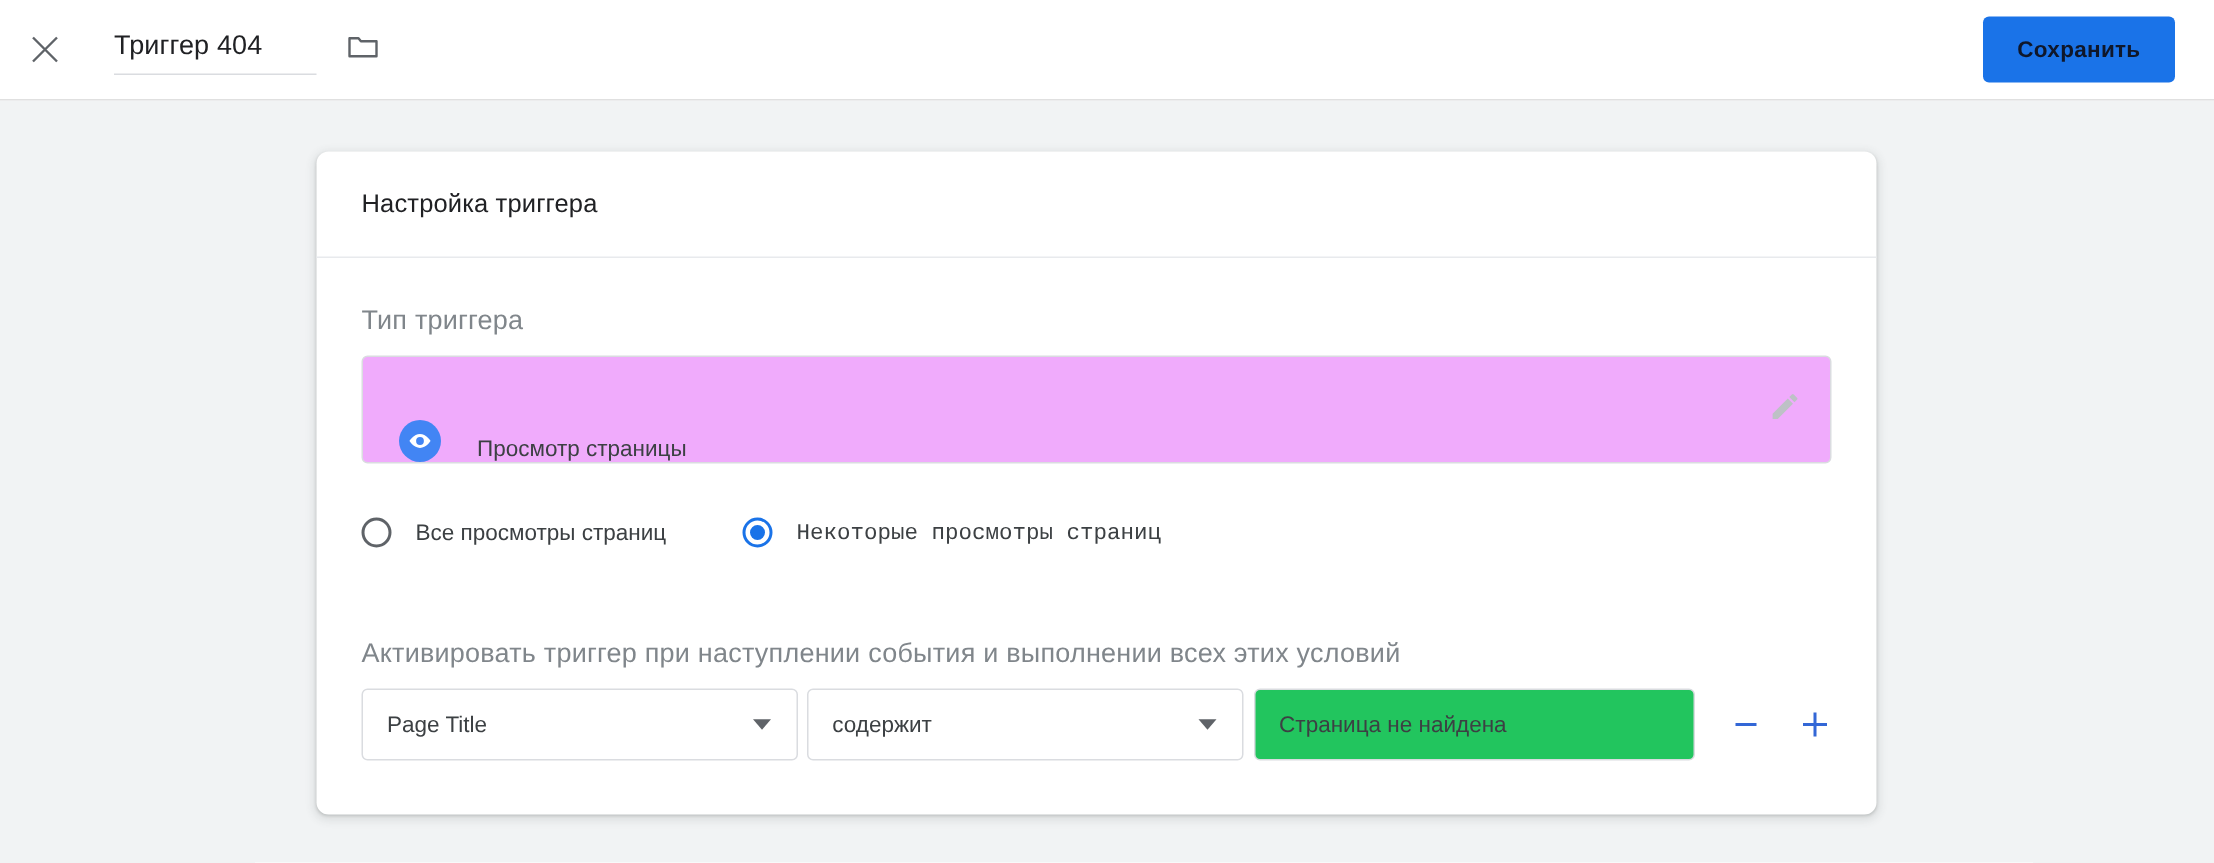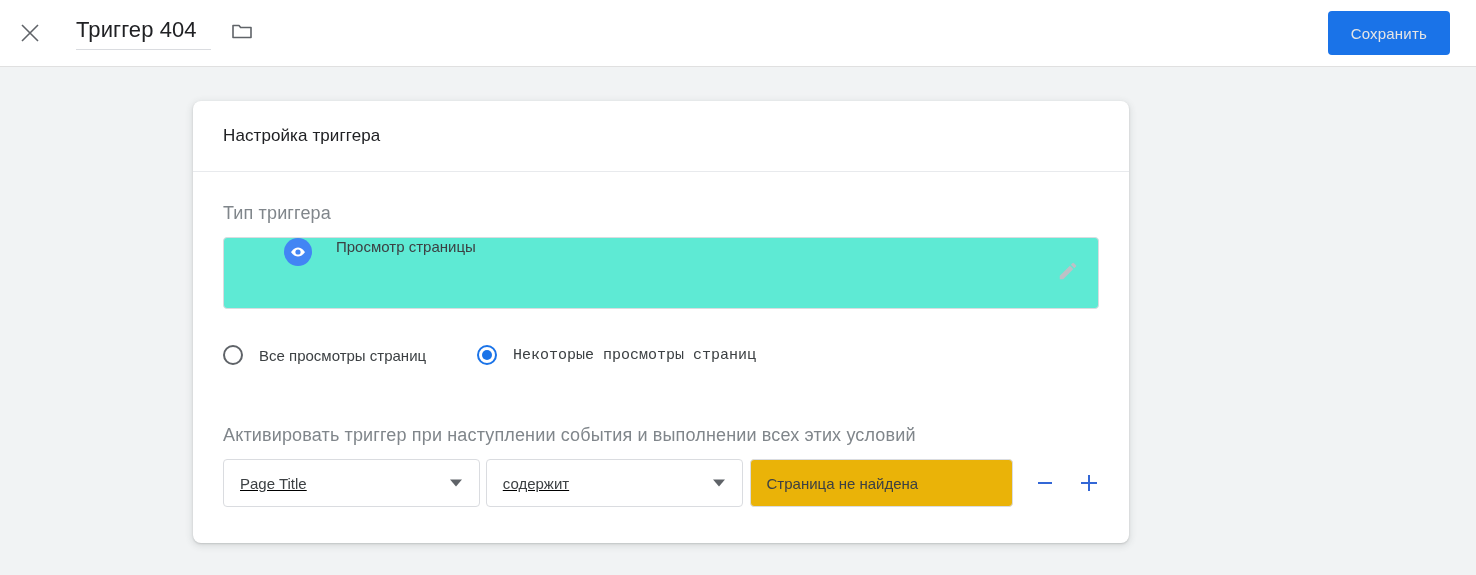--- a/index.html
+++ b/index.html
@@ -37,21 +37,21 @@
   }
   .close-btn svg { display: block; }
 
   .title-wrap {
     margin-left: 22px;
     display: flex;
     align-items: flex-end;
     gap: 18px;
   }
   .trigger-title {
-    font-size: 22px;
+    font-size: 18px;
     color: #202124;
     line-height: 28px;
     padding-bottom: 5px;
     border-bottom: 1px solid #dadce0;
     min-width: 135px;
     cursor: text;
     letter-spacing: .1px;
   }
   .folder-btn {
     width: 26px;
@@ -63,35 +63,36 @@
     margin-bottom: 4px;
   }
 
   .save-btn {
     position: absolute;
     right: 26px;
     top: 11px;
     height: 44px;
     padding: 0 23px;
     background: #1a73e8;
-    color: #e5e5e5;
+    color: #0f172a;
     font-size: 15px;
     border: none;
     border-radius: 4px;
     cursor: pointer;
     font-family: "Liberation Sans", sans-serif;
     letter-spacing: .2px;
+    font-weight: bold;
   }
 
   
   .card {
     position: absolute;
-    left: 193px;
+    left: 211px;
     top: 101px;
-    width: 936px;
+    width: 1040px;
     background: #ffffff;
     border-radius: 8px;
     box-shadow: 0 1px 2px rgba(60,64,67,.20), 0 2px 6px 2px rgba(60,64,67,.10);
   }
   .card-header {
     height: 71px;
     display: flex;
     align-items: center;
     padding-left: 30px;
     border-bottom: 1px solid #e8eaed;
@@ -113,25 +114,24 @@
     margin-bottom: 13px;
   }
 
   
   .type-box {
     position: relative;
     height: 72px;
     border: 1px solid #dadce0;
     border-radius: 4px;
     display: flex;
-    align-items: flex-start;
-    box-sizing: border-box;
-    cursor: pointer;
-    background: #5eead4;
-    padding-left: 36px;
+    align-items: flex-end;
+    box-sizing: border-box;
+    cursor: pointer;
+    background: #f0abfc;
   }
   .type-icon {
     margin-left: 24px;
     width: 28px;
     height: 28px;
     flex: 0 0 28px;
   }
   .type-name {
     margin-left: 24px;
     font-size: 15px;
@@ -198,22 +198,22 @@
     position: relative;
     height: 48px;
     border: 1px solid #dadce0;
     border-radius: 4px;
     box-sizing: border-box;
     display: flex;
     align-items: center;
     background: #fff;
     cursor: pointer;
   }
-  .select-1 { width: 322px; text-decoration: underline; }
-  .select-2 { width: 322px; margin-left: 6px; text-decoration: underline; }
+  .select-1 { width: 322px; }
+  .select-2 { width: 322px; margin-left: 6px; }
   .select-value {
     margin-left: 16px;
     font-size: 15px;
     color: #3c4043;
   }
   .caret {
     position: absolute;
     right: 17px;
     top: 50%;
     transform: translateY(-50%);
@@ -227,21 +227,21 @@
     width: 322px;
     height: 48px;
     margin-left: 7px;
     border: 1px solid #dadce0;
     border-radius: 4px;
     box-sizing: border-box;
     padding: 0 16px;
     font-size: 15px;
     color: #3c4043;
     font-family: "Liberation Sans", sans-serif;
-    background: #eab308;
+    background: #22c55e;
     outline: none;
   }
   .icon-btn {
     width: 24px;
     height: 24px;
     margin-left: 23px;
     display: flex;
     align-items: center;
     justify-content: center;
     cursor: pointer;

